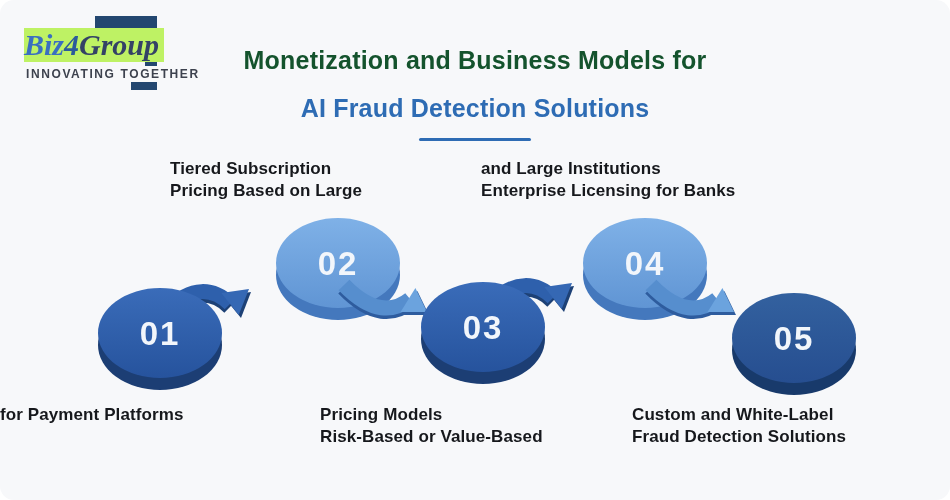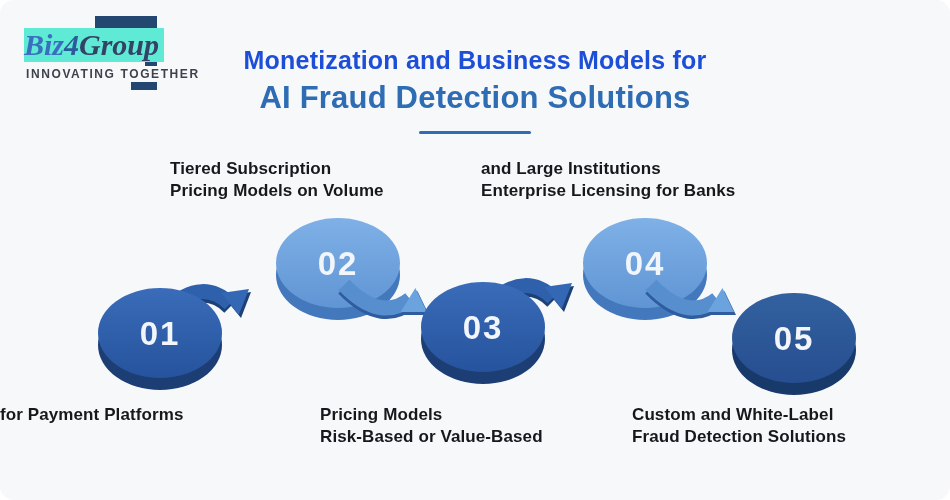--- a/index.html
+++ b/index.html
@@ -7,35 +7,35 @@
   .canvas{
     position:relative;width:950px;height:500px;margin:0 auto;
     background:#f7f8fa;border-radius:14px;overflow:hidden;
   }
   
   .logo{position:absolute;left:22px;top:12px;width:160px;height:86px;}
   .logo-frame{position:absolute;left:73px;top:4px;width:62px;height:74px;}
   .logo-name{
     position:absolute;left:2px;top:16px;z-index:2;
     font-family:"Liberation Serif", serif;font-style:italic;font-weight:700;
-    font-size:30px;line-height:1.1;background:#5eead4;padding:0 5px 1px 0;
+    font-size:30px;line-height:1.1;background:#bef264;padding:0 5px 1px 0;
     white-space:nowrap;
   }
   .logo-name .p1{color:#3a6fc0;}
   .logo-name .p2{color:#2c5b9b;}
   .logo-name .p3{color:#344266;}
   .logo-tagline{
     position:absolute;left:4px;top:54px;z-index:2;
     font-size:12px;font-weight:700;letter-spacing:1.6px;color:#3d424e;
     background:#f7f8fa;padding:1px 4px 1px 0;white-space:nowrap;
   }
   
   .title{position:absolute;left:0;top:46px;width:100%;text-align:center;z-index:1;}
-  .title-line1{font-size:25px;font-weight:700;color:#1d4ed8;letter-spacing:.2px;}
-  .title-line2{font-size:31px;font-weight:700;color:#2e6cb4;margin-top:5px;letter-spacing:.2px;}
+  .title-line1{font-size:25px;font-weight:700;color:#14532d;letter-spacing:.2px;}
+  .title-line2{font-size:25px;font-weight:700;color:#2e6cb4;margin-top:19px;letter-spacing:.2px;}
   .title-underline{width:112px;height:3px;background:#2e6cb4;margin:15px auto 0;border-radius:2px;}
   
   .badge{position:absolute;width:165px;height:115px;}
   .badge svg{display:block;width:100%;height:100%;}
   .badge text{
     font-family:"Liberation Sans", sans-serif;font-weight:700;
     font-size:33px;letter-spacing:2px;fill:#f2f6fb;
   }
   .b1{left:96px;top:282px;}
   .b2{left:274px;top:212px;}
@@ -167,21 +167,21 @@
       <ellipse cx="64" cy="51" rx="62" ry="45" fill="url(#gradDeep)"></ellipse>
       <text x="64" y="63" text-anchor="middle">05</text>
     </svg>
   </div>
 
   <div class="step-label l1">
     <div>for Payment Platforms</div>
   </div>
   <div class="step-label l2">
     <div>Tiered Subscription</div>
-    <div>Pricing Models on Volume</div>
+    <div>Pricing Based on Large</div>
   </div>
   <div class="step-label l3">
     <div>Pricing Models</div>
     <div>Risk-Based or Value-Based</div>
   </div>
   <div class="step-label l4">
     <div>and Large Institutions</div>
     <div>Enterprise Licensing for Banks</div>
   </div>
   <div class="step-label l5">

